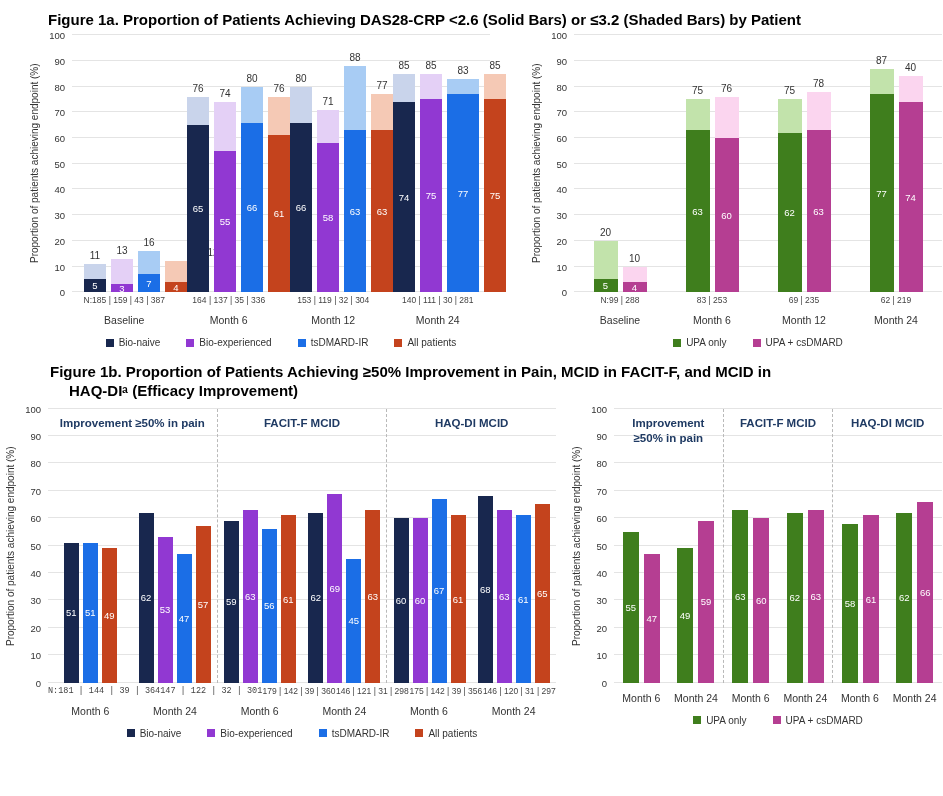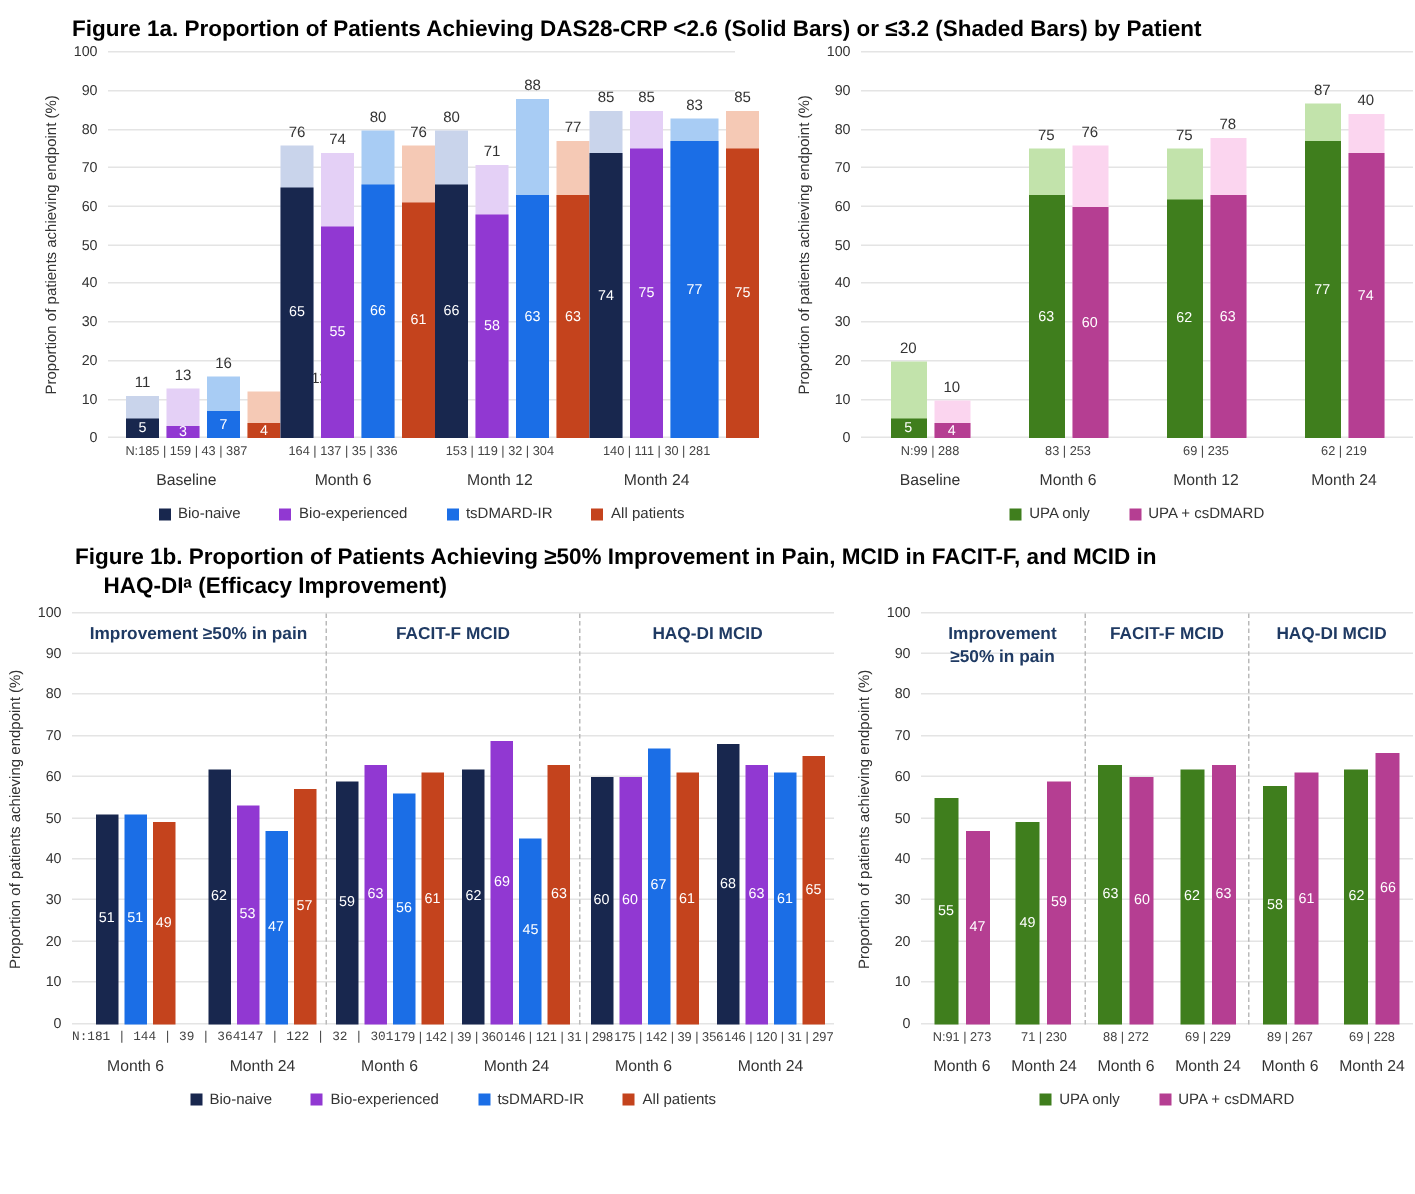--- a/index.html
+++ b/index.html
@@ -668,34 +668,20 @@
                       <div class="value-label" style="bottom: 31%;">62</div>
                     </div>
                     <div class="barwrap" style="width: 16px;">
                       <div class="bar" style="height: 66%; background: rgb(181, 62, 146);"></div>
                       <div class="value-label" style="bottom: 33%;">66</div>
                     </div>
                   </div>
                 </div>
               </div>
             </div>
-            <div class="underrow nrow">
-              <div class="usec" style="flex: 2 1 0%;">
-                <div class="ucell ncell">N:91  |  273</div>
-                <div class="ucell ncell">71 |  230</div>
-              </div>
-              <div class="usec" style="flex: 2 1 0%;">
-                <div class="ucell ncell">88 | 272</div>
-                <div class="ucell ncell">69 | 229</div>
-              </div>
-              <div class="usec" style="flex: 2 1 0%;">
-                <div class="ucell ncell">89 | 267</div>
-                <div class="ucell ncell">69 | 228</div>
-              </div>
-            </div>
             <div class="underrow xrow">
               <div class="usec" style="flex: 2 1 0%;">
                 <div class="ucell xcell">Month 6</div>
                 <div class="ucell xcell">Month 24</div>
               </div>
               <div class="usec" style="flex: 2 1 0%;">
                 <div class="ucell xcell">Month 6</div>
                 <div class="ucell xcell">Month 24</div>
               </div>
               <div class="usec" style="flex: 2 1 0%;">

